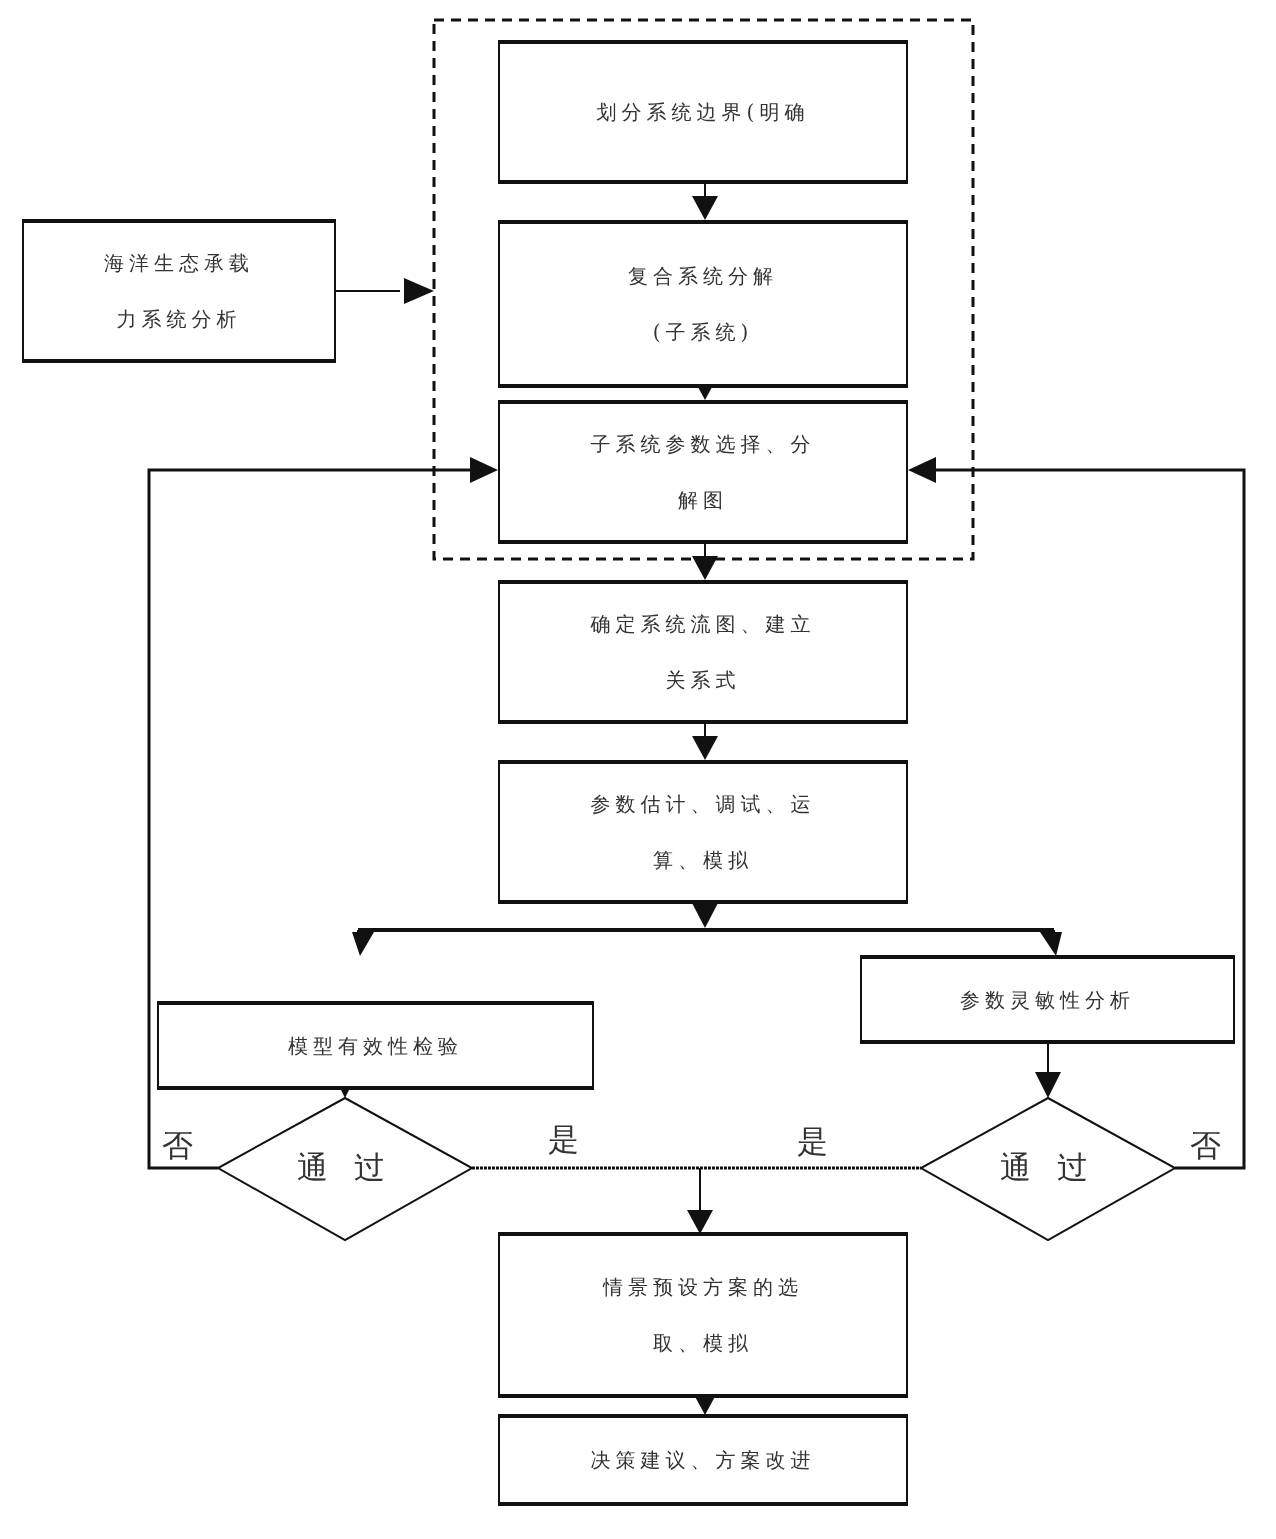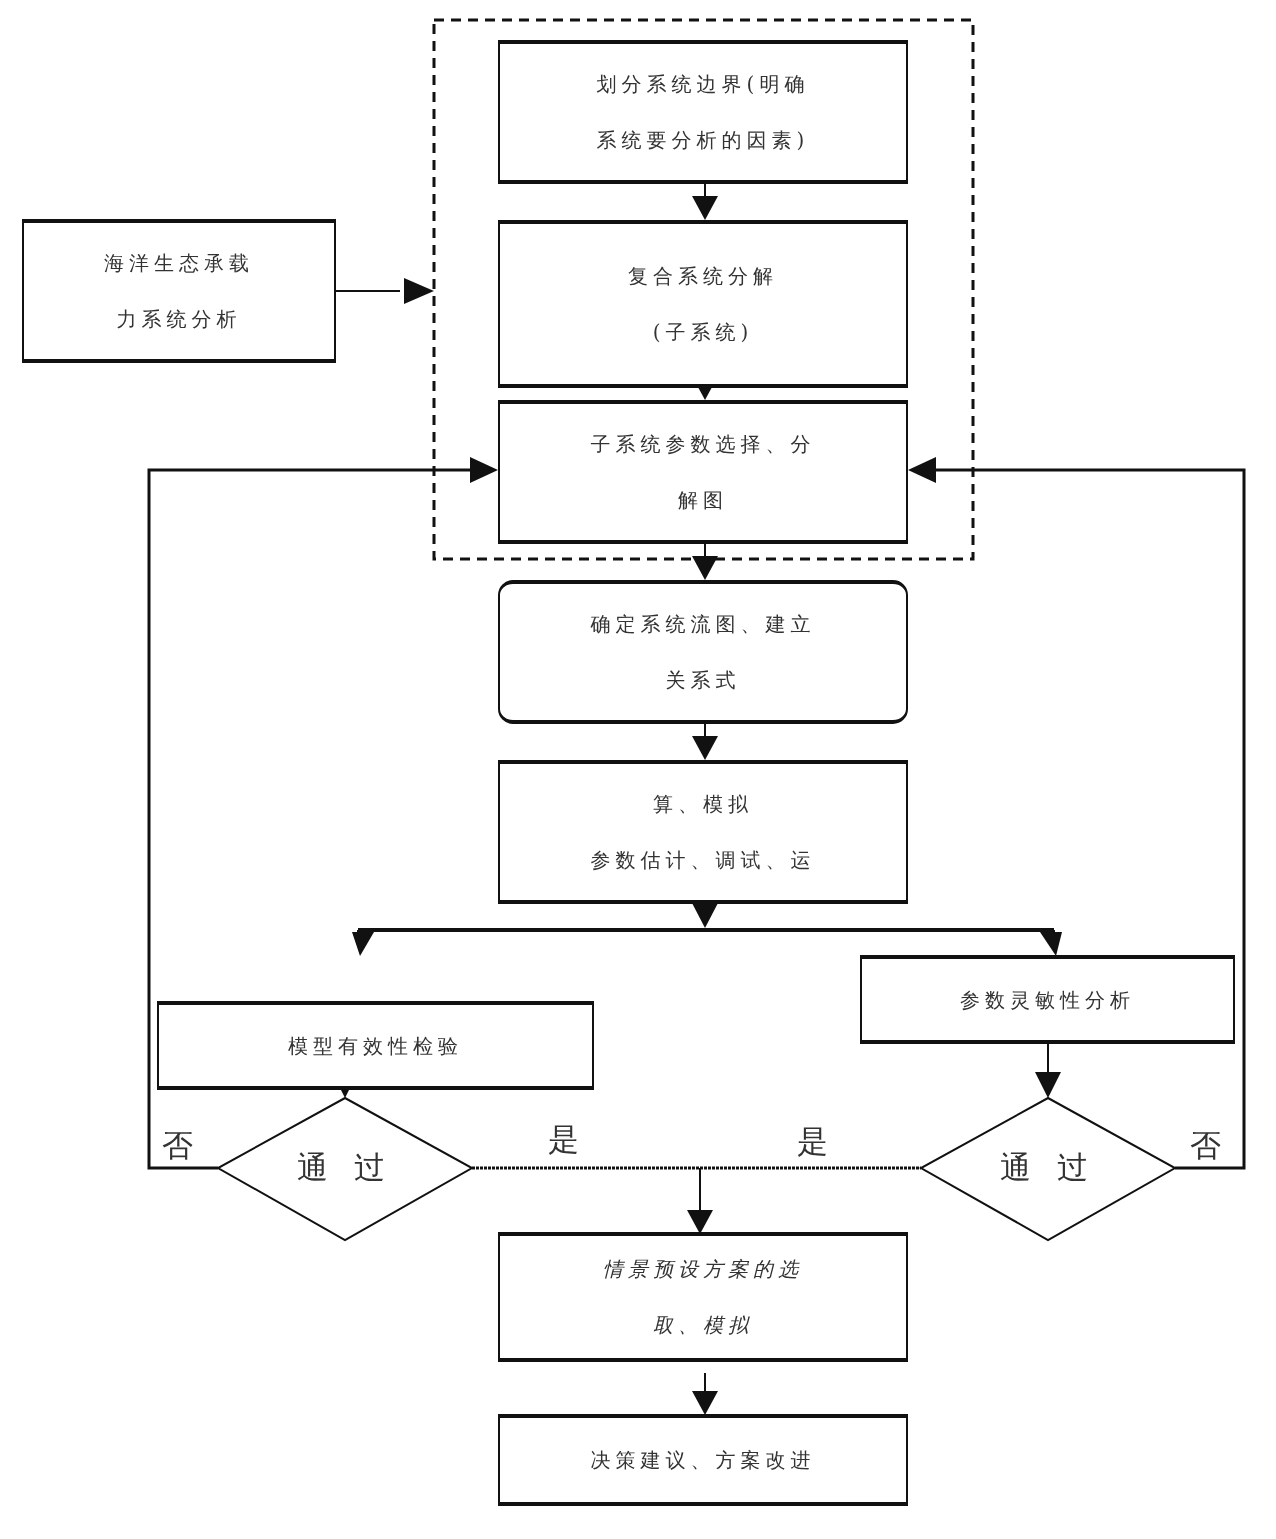--- a/index.html
+++ b/index.html
@@ -74,64 +74,63 @@
 <div class="box" style="left:22px;top:219px;width:314px;height:144px;">
   <div class="t">
       <div>海洋生态承载</div>
       <div>力系统分析</div>
     </div>
 </div>
 
 <div class="box" style="left:498px;top:40px;width:410px;height:144px;">
   <div class="t">
       <div>划分系统边界(明确</div>
-      <div>系统要分析的因素)</div>
     </div>
 </div>
 <div class="box" style="left:498px;top:220px;width:410px;height:168px;">
   <div class="t">
       <div>复合系统分解</div>
       <div>(子系统)</div>
     </div>
 </div>
 <div class="box" style="left:498px;top:400px;width:410px;height:144px;">
   <div class="t">
       <div>子系统参数选择、分</div>
       <div>解图</div>
     </div>
 </div>
-<div class="box" style="left:498px;top:580px;width:410px;height:144px;border-radius:15px;">
+<div class="box" style="left:498px;top:580px;width:410px;height:144px;">
   <div class="t">
       <div>确定系统流图、建立</div>
       <div>关系式</div>
     </div>
 </div>
 <div class="box" style="left:498px;top:760px;width:410px;height:144px;">
   <div class="t">
+      <div>参数估计、调试、运</div>
       <div>算、模拟</div>
-      <div>参数估计、调试、运</div>
     </div>
 </div>
 
 <div class="box" style="left:157px;top:1001px;width:437px;height:89px;">
   <div class="t">模型有效性检验</div>
 </div>
 <div class="box" style="left:860px;top:955px;width:375px;height:89px;justify-content:center;">
   <div class="t">参数灵敏性分析</div>
 </div>
 
 <div class="dtext" style="left:297px;top:1152px;">通过</div>
 <div class="dtext" style="left:1000px;top:1152px;">通过</div>
 
 <div class="lbl" style="left:162px;top:1130px;">否</div>
 <div class="lbl" style="left:1190px;top:1130px;">否</div>
 <div class="lbl" style="left:548px;top:1124px;">是</div>
 <div class="lbl" style="left:797px;top:1126px;">是</div>
 
-<div class="box" style="left:498px;top:1232px;width:410px;height:130px;font-style:italic;">
+<div class="box" style="left:498px;top:1232px;width:410px;height:166px;">
   <div class="t">
       <div>情景预设方案的选</div>
       <div>取、模拟</div>
     </div>
 </div>
 <div class="box" style="left:498px;top:1414px;width:410px;height:92px;">
   <div class="t">决策建议、方案改进</div>
 </div>
 
 </body></html>

